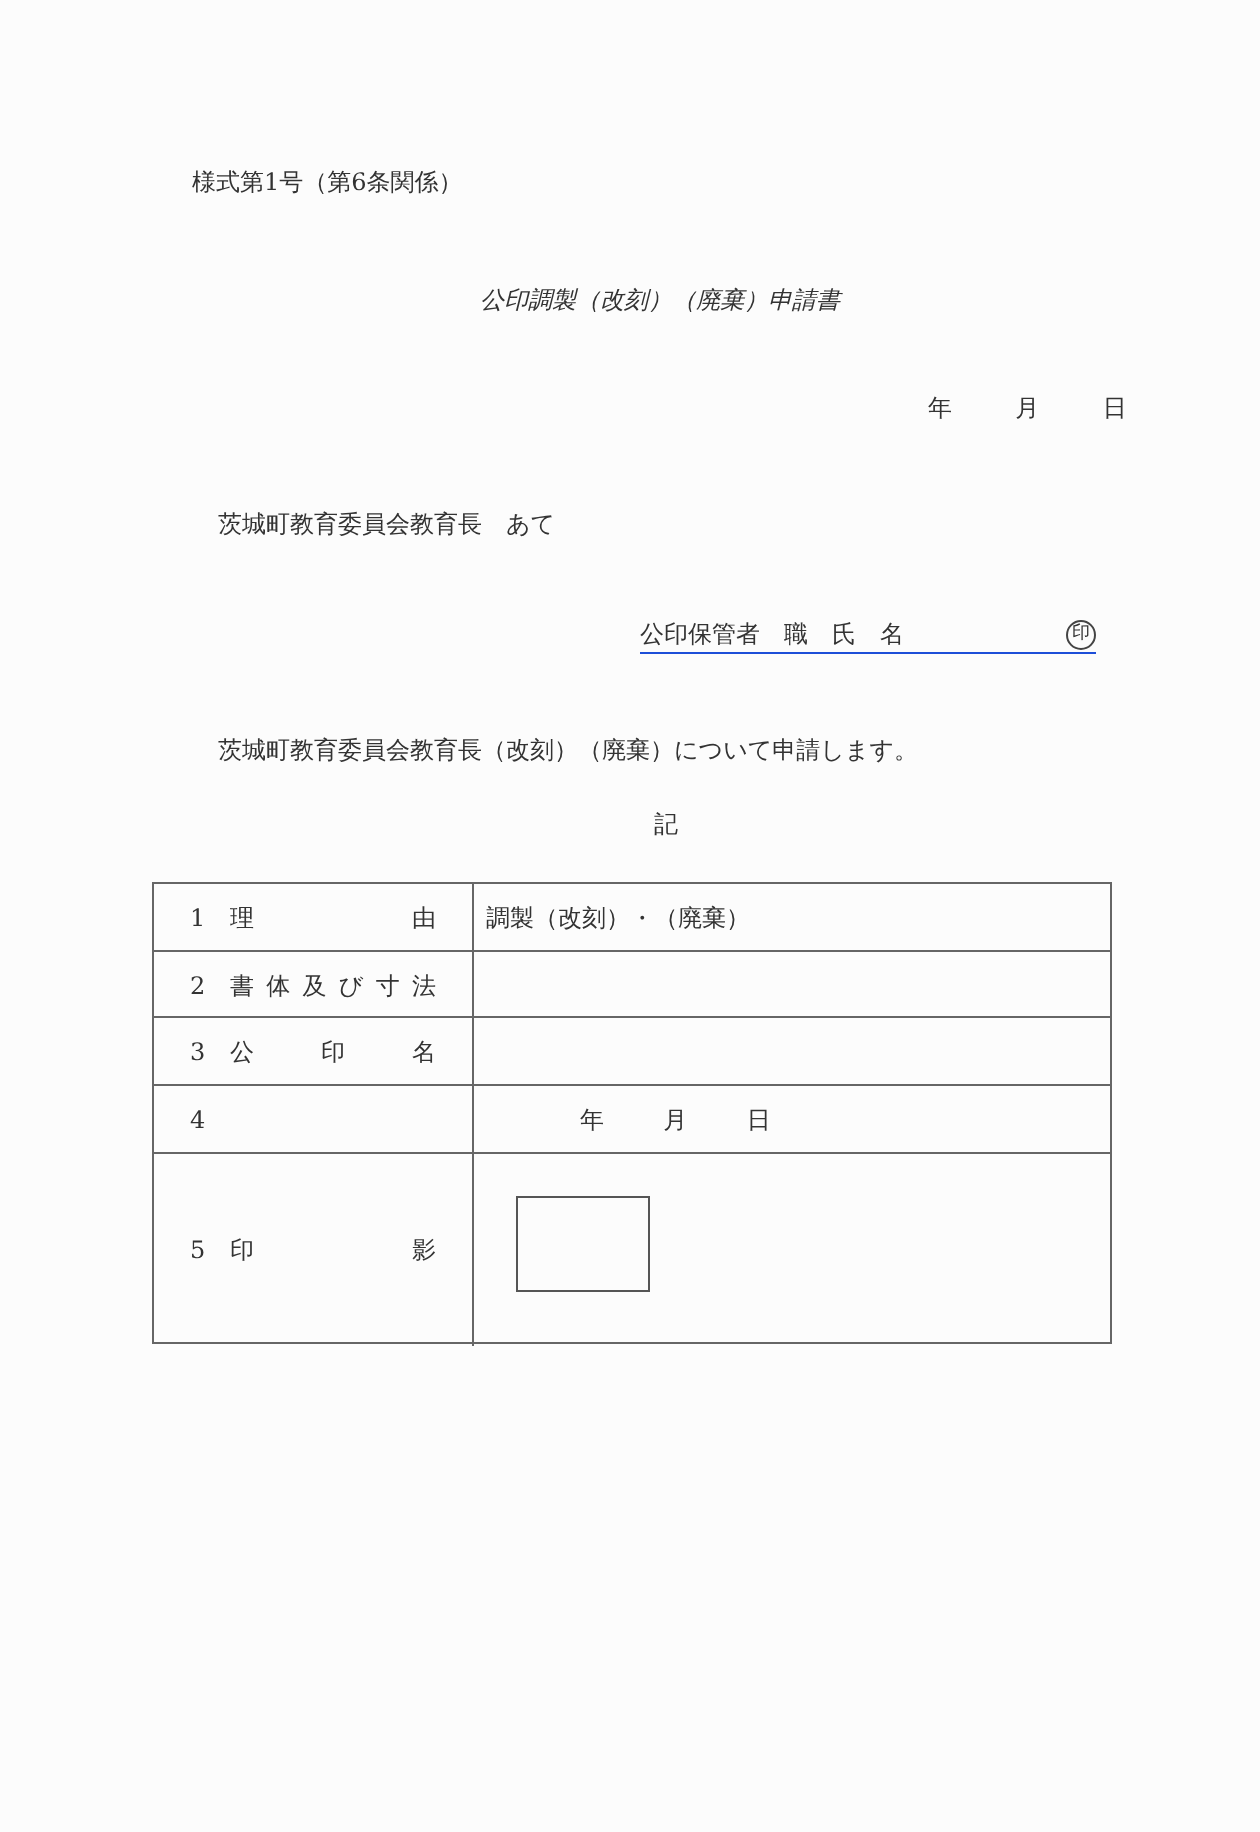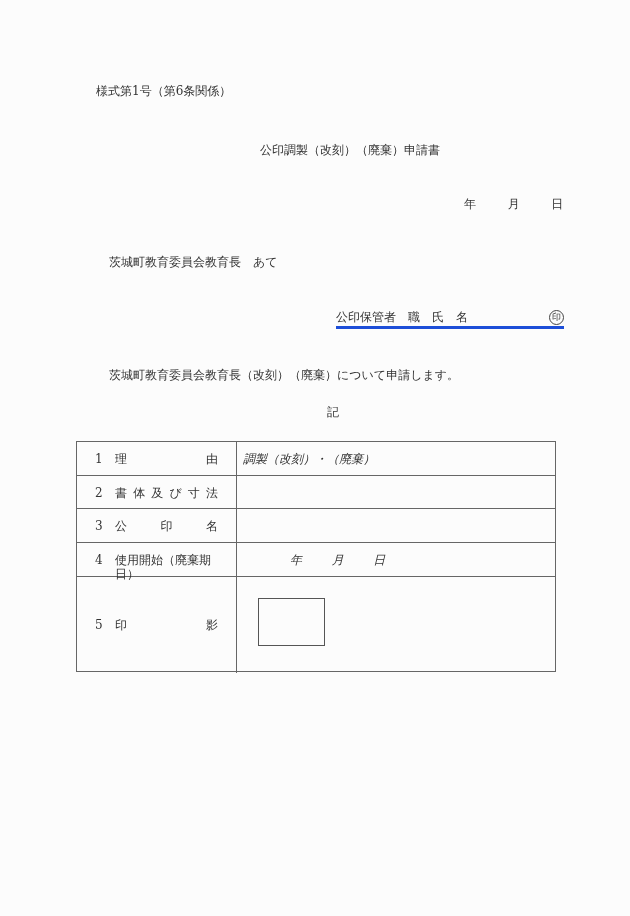--- a/index.html
+++ b/index.html
@@ -4,34 +4,34 @@
   <style>
     html, body { margin: 0; padding: 0; }
     body {
       width: 630px; height: 916px; background: #fcfcfc; position: relative;
       font-family: "DejaVu Serif", "Liberation Serif", serif; color: #333;
       overflow: hidden;
     }
     .abs { position: absolute; white-space: nowrap; margin-left: 20px; }
     .t12 { font-size: 12px; line-height: 14px; }
     .form-no { left: 76px; top: 84px; }
-    .doc-title { left: 240px; top: 143px; }
+    .doc-title { left: 220px; top: 143px; font-style: italic; }
     .date { left: 444px; top: 197px; }
     .date span { display: inline-block; }
     .addressee { left: 89px; top: 255px; }
-    .applicant { left: 316px; top: 310px; width: 228px; height: 16px; border-bottom: 3px solid #1d4ed8; }
+    .applicant { left: 300px; top: 310px; width: 228px; height: 16px; border-bottom: 1px solid #1d4ed8; }
     .seal-mark { position: absolute; right: 0; top: 0; width: 13px; height: 13px; border: 1px solid #444; border-radius: 50%; font-size: 9px; line-height: 13px; text-align: center; }
     .body-text { left: 89px; top: 368px; }
     .ki { left: 307px; top: 405px; }
 
     .tbl { position: absolute; left: 76px; top: 441px; width: 480px; height: 231px; border: 1px solid #666; box-sizing: border-box; }
     .row { position: absolute; left: 0; width: 100%; border-bottom: 1px solid #666; box-sizing: border-box; }
     .row:last-child { border-bottom: none; }
     .cell-label { position: absolute; left: 0; top: 0; width: 160px; height: 100%; border-right: 1px solid #666; box-sizing: border-box; }
-    .cell-value { position: absolute; left: 160px; top: 0; right: 0; height: 100%; font-style: italic; }
+    .cell-value { position: absolute; left: 160px; top: 0; right: 0; height: 100%; }
     .lbl-num { position: absolute; left: 18px; }
     .lbl-text { position: absolute; left: 38px; right: 18px; display: flex; justify-content: space-between; }
     .val-text { position: absolute; left: 6px; }
     .stamp-box { position: absolute; left: 21px; top: 21px; width: 67px; height: 48px; border: 1px solid #555; box-sizing: border-box; }
   </style>
 </head>
 <body>
 
 <div class="abs t12 form-no">様式第1号（第6条関係）</div>
 <div class="abs t12 doc-title">公印調製（改刻）（廃棄）申請書</div>
@@ -95,23 +95,20 @@
       </span>
     </div>
     <div class="cell-value">
       <span class="val-text" style="top:10px"></span>
     </div>
   </div>
 
   <div class="row" style="top:101px;height:34px">
     <div class="cell-label">
       <span class="lbl-num" style="top:10px">4</span>
-      <span class="lbl-text" style="top:10px">
-        <span>使用開始（廃棄期日）</span>
-      </span>
     </div>
     <div class="cell-value">
       <span class="val-text" style="top:10px;left:53px">
         <span>年</span>
         <span style="display:inline-block;width:22px"></span>
         <span>月</span>
         <span style="display:inline-block;width:22px"></span>
         <span>日</span>
       </span>
     </div>

